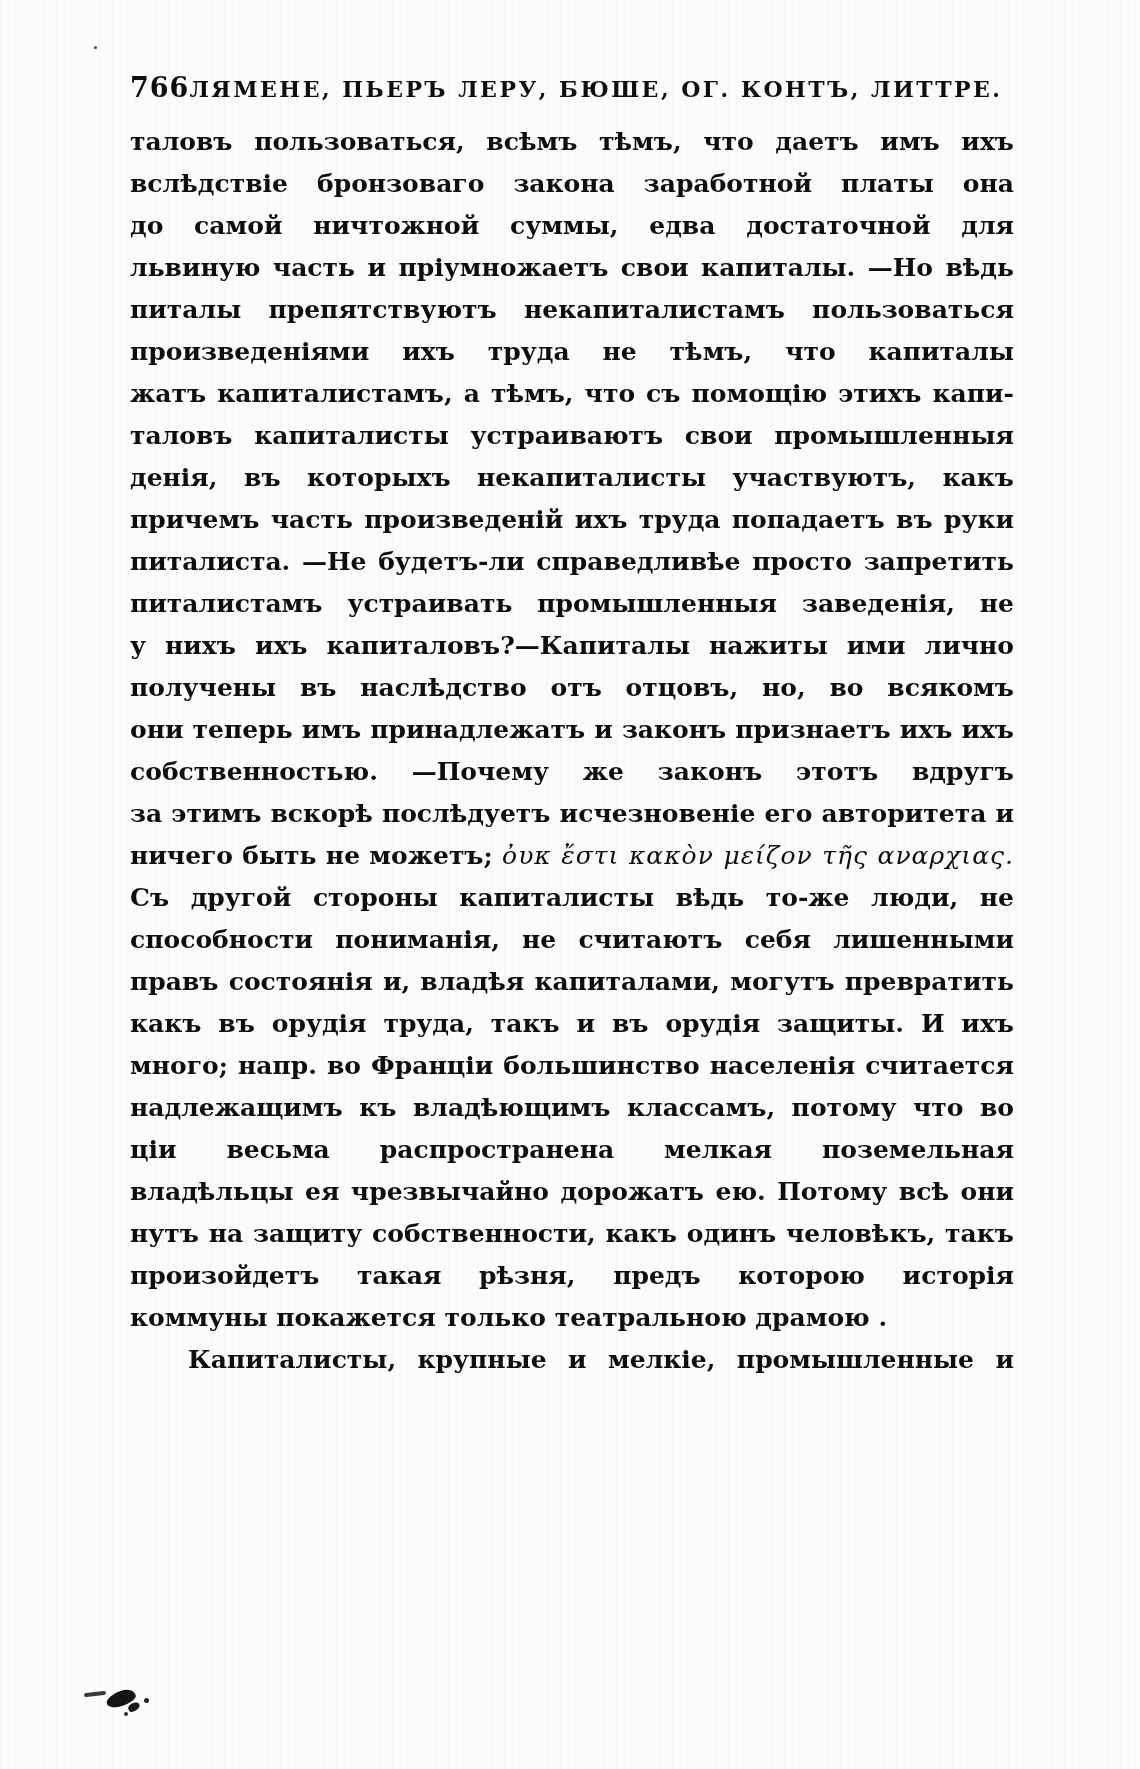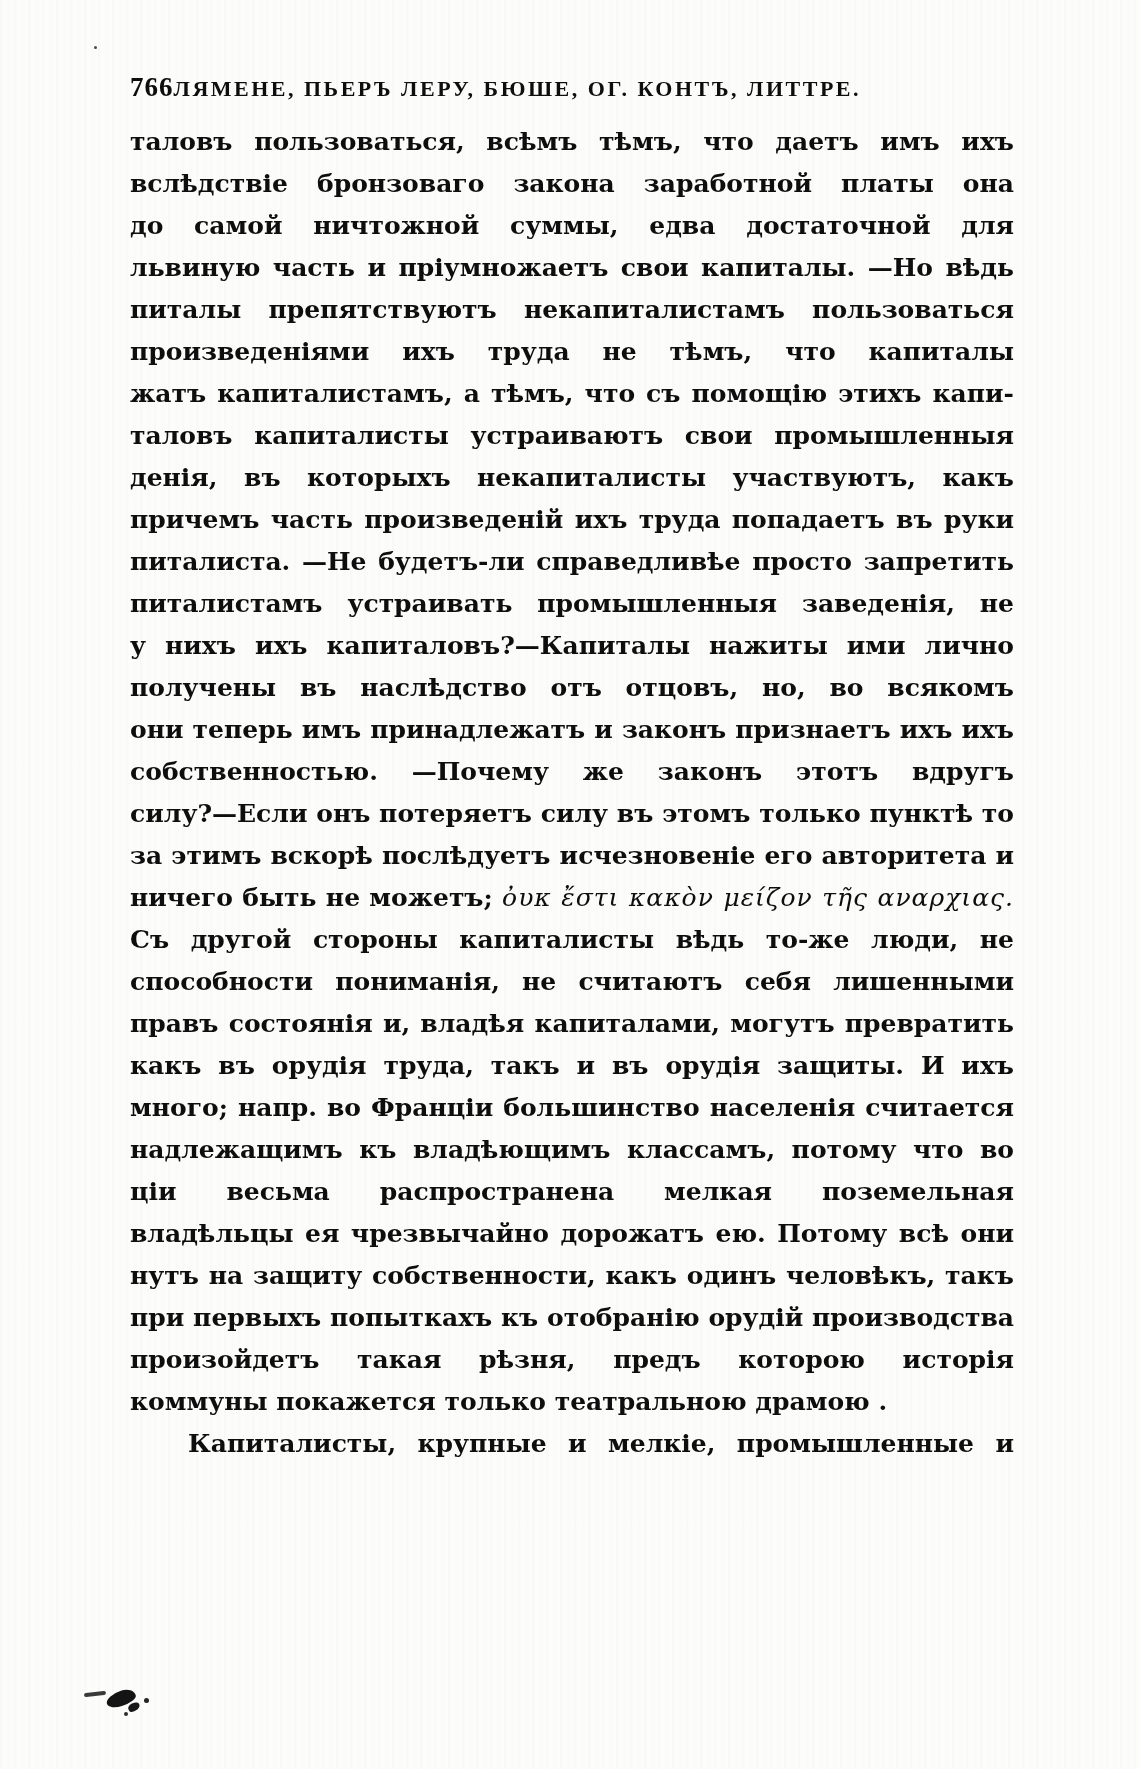--- a/index.html
+++ b/index.html
@@ -25,21 +25,20 @@
     background: #4a4a4a;
     border-radius: 50%;
   }
   .header {
     position: absolute;
     top: 72px;
     left: 130px;
     width: 884px;
     display: flex;
     align-items: baseline;
-    font-family: Liberation Serif, serif;
   }
   .page-number {
     font-size: 27px;
     font-weight: 700;
     letter-spacing: 1px;
     flex: 0 0 auto;
   }
   .running-title {
     flex: 1 1 auto;
     text-align: left;
@@ -155,33 +154,31 @@
       <div class="line"><span>жатъ капиталистамъ, а тѣмъ, что съ помощію этихъ капи-</span></div>
       <div class="line"><span>таловъ капиталисты устраиваютъ свои промышленныя заве-</span></div>
       <div class="line"><span>денія, въ которыхъ некапиталисты участвуютъ, какъ рабочіе,</span></div>
       <div class="line"><span>причемъ часть произведеній ихъ труда попадаетъ въ руки ка-</span></div>
       <div class="line"><span>питалиста. —Не будетъ-ли справедливѣе просто запретить ка-</span></div>
       <div class="line"><span>питалистамъ устраивать промышленныя заведенія, не отбирая</span></div>
       <div class="line"><span>у нихъ ихъ капиталовъ?—Капиталы нажиты ими лично или</span></div>
       <div class="line"><span>получены въ наслѣдство отъ отцовъ, но, во всякомъ случаѣ,</span></div>
       <div class="line"><span>они теперь имъ принадлежатъ и законъ признаетъ ихъ ихъ</span></div>
       <div class="line"><span>собственностью. —Почему же законъ этотъ вдругъ потеряетъ</span></div>
-      <div class="line"><span>силу?—Если онъ потеряетъ силу въ этомъ только пунктѣ то</span></div>
       <div class="line"><span>за этимъ вскорѣ послѣдуетъ исчезновеніе его авторитета и</span></div>
       <div class="line"><span>ничего быть не можетъ; </span><span class="greek">ὀυκ ἔστι κακὸν μείζον τῆς αναρχιας.—</span></div>
       <div class="line"><span>Съ другой стороны капиталисты вѣдь то-же люди, не лишены</span></div>
       <div class="line"><span>способности пониманія, не считаютъ себя лишенными всѣхъ</span></div>
       <div class="line"><span>правъ состоянія и, владѣя капиталами, могутъ превратить ихъ</span></div>
       <div class="line"><span>какъ въ орудія труда, такъ и въ орудія защиты. И ихъ очень</span></div>
       <div class="line"><span>много; напр. во Франціи большинство населенія считается при-</span></div>
       <div class="line"><span>надлежащимъ къ владѣющимъ классамъ, потому что во Фран-</span></div>
       <div class="line"><span>ціи весьма распространена мелкая поземельная собственность и</span></div>
       <div class="line"><span>владѣльцы ея чрезвычайно дорожатъ ею. Потому всѣ они ста-</span></div>
       <div class="line"><span>нутъ на защиту собственности, какъ одинъ человѣкъ, такъ что</span></div>
-      <div class="line"><span>при первыхъ попыткахъ къ отобранію орудій производства</span></div>
       <div class="line"><span>произойдетъ такая рѣзня, предъ которою исторія парижской</span></div>
       <div class="line left"><span>коммуны покажется только театральною драмою .</span></div>
       <div class="line indent"><span>Капиталисты,  крупные и мелкіе, промышленные и земле-</span></div>
     </div>
 
   <div class="ink-blot">
     <div class="blot-dash"></div>
     <div class="blot-main"></div>
     <div class="blot-tail"></div>
     <div class="blot-dot"></div>

